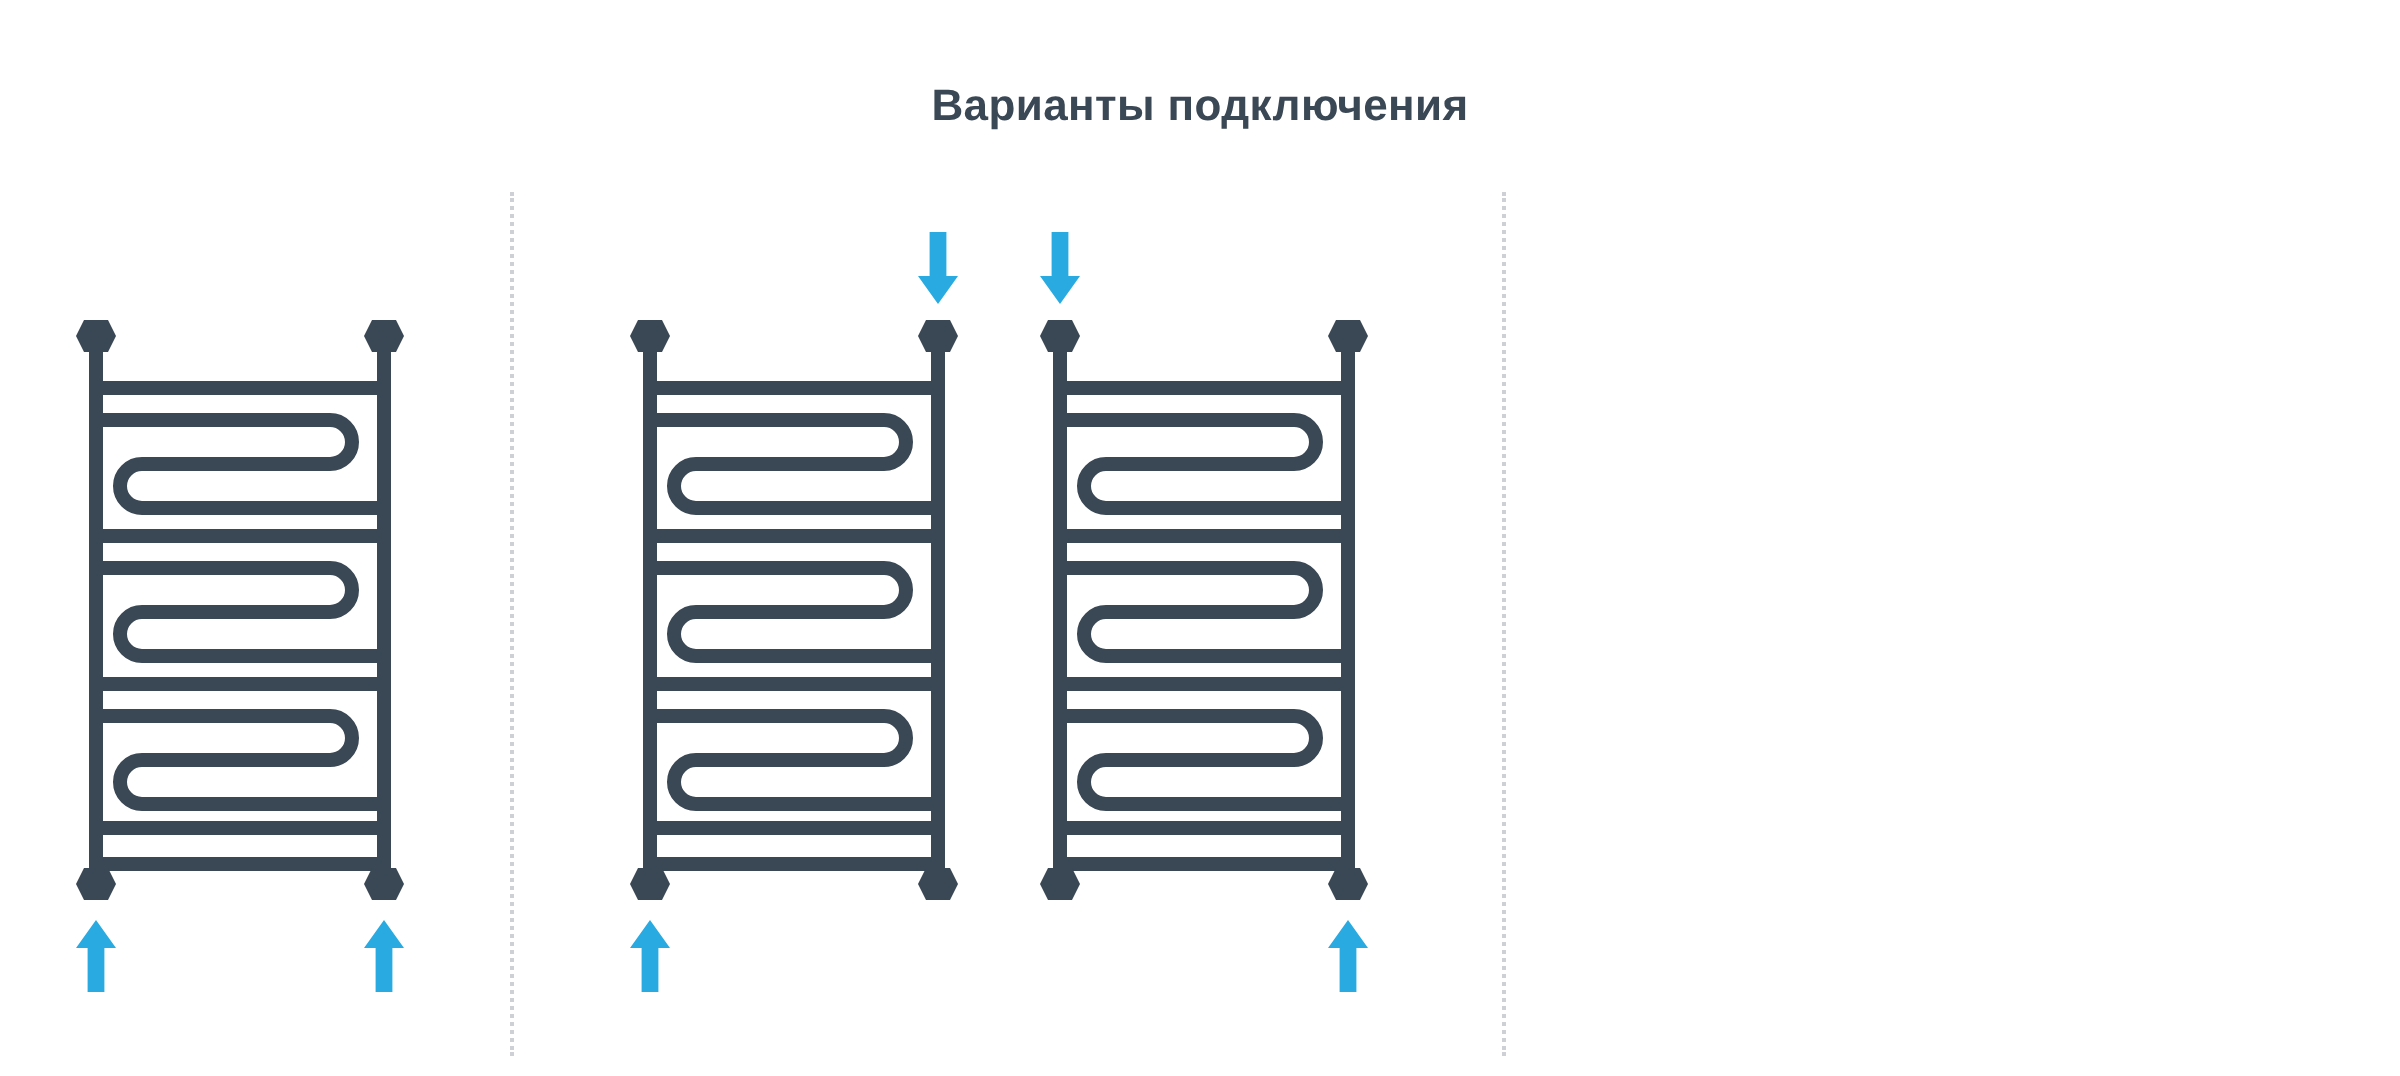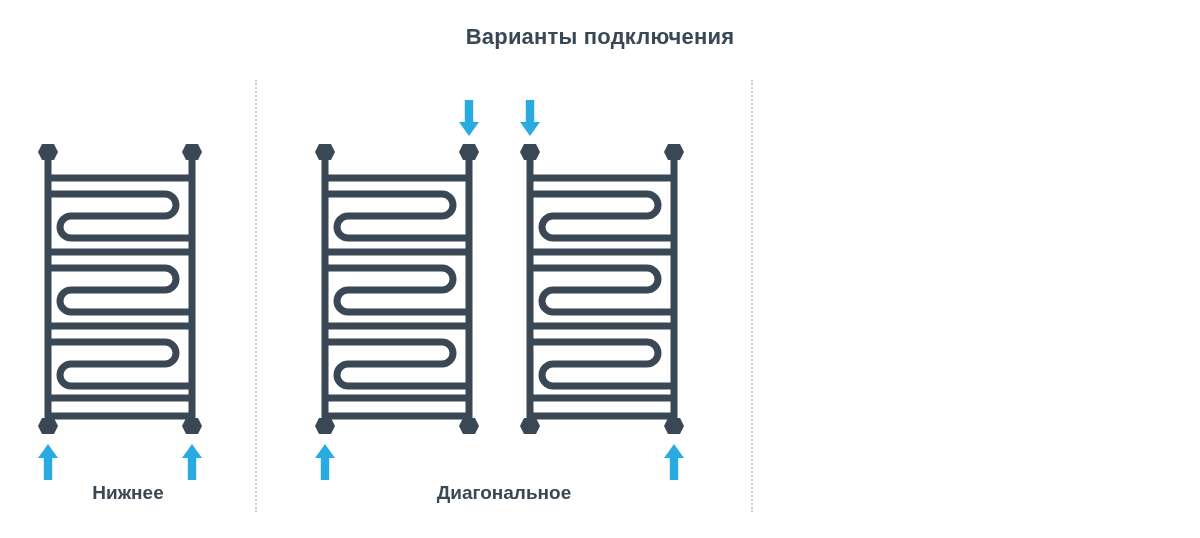--- a/index.html
+++ b/index.html
@@ -3,21 +3,21 @@
 <meta charset="utf-8">
 <style>
   * { margin:0; padding:0; box-sizing:border-box; }
   html,body { background:var(--bg,#ffffff); }
   body {
     width:1200px; height:538px;
     font-family:"Liberation Sans", sans-serif;
     position:relative; overflow:hidden;
     color:var(--ink,#3A4754);
   }
-  .stage { position:absolute; inset:0; }
+  .stage { position:absolute; inset:0;margin-top:16px; }
   .title {
     position:absolute; top:24px; left:0; width:100%;
     text-align:center; font-size:22px; font-weight:700;
     color:var(--ink,#3A4754); letter-spacing:0.2px;
   }
   .divider {
     position:absolute; top:80px; height:432px; width:0;
     border-left:2px dotted var(--divider,#CDD1D5);
   }
   .section { position:absolute; top:0; height:538px; }
@@ -89,21 +89,20 @@
       <svg class="radiator-svg" width="170" height="300" viewBox="0 0 170 300">
           <use href="#radiator-shape"></use>
         </svg>
       <svg class="arrow bl" viewBox="0 0 20 36">
           <use href="#arrow-up"></use>
         </svg>
       <svg class="arrow br" viewBox="0 0 20 36">
           <use href="#arrow-up"></use>
         </svg>
     </div>
-    <div class="section-label">Нижнее</div>
   </div>
 
   <div class="section" style="left:256px;width:496px">
     <div class="radiator-unit" style="left:56px">
 
       <svg class="arrow tr" viewBox="0 0 20 36">
           <use href="#arrow-down"></use>
         </svg>
       <svg class="radiator-svg" width="170" height="300" viewBox="0 0 170 300">
           <use href="#radiator-shape"></use>
@@ -119,17 +118,16 @@
         </svg>
 
       <svg class="radiator-svg" width="170" height="300" viewBox="0 0 170 300">
           <use href="#radiator-shape"></use>
         </svg>
 
       <svg class="arrow br" viewBox="0 0 20 36">
           <use href="#arrow-up"></use>
         </svg>
     </div>
-    <div class="section-label">Диагональное</div>
   </div>
 
 
 </div>
 
 </body></html>

